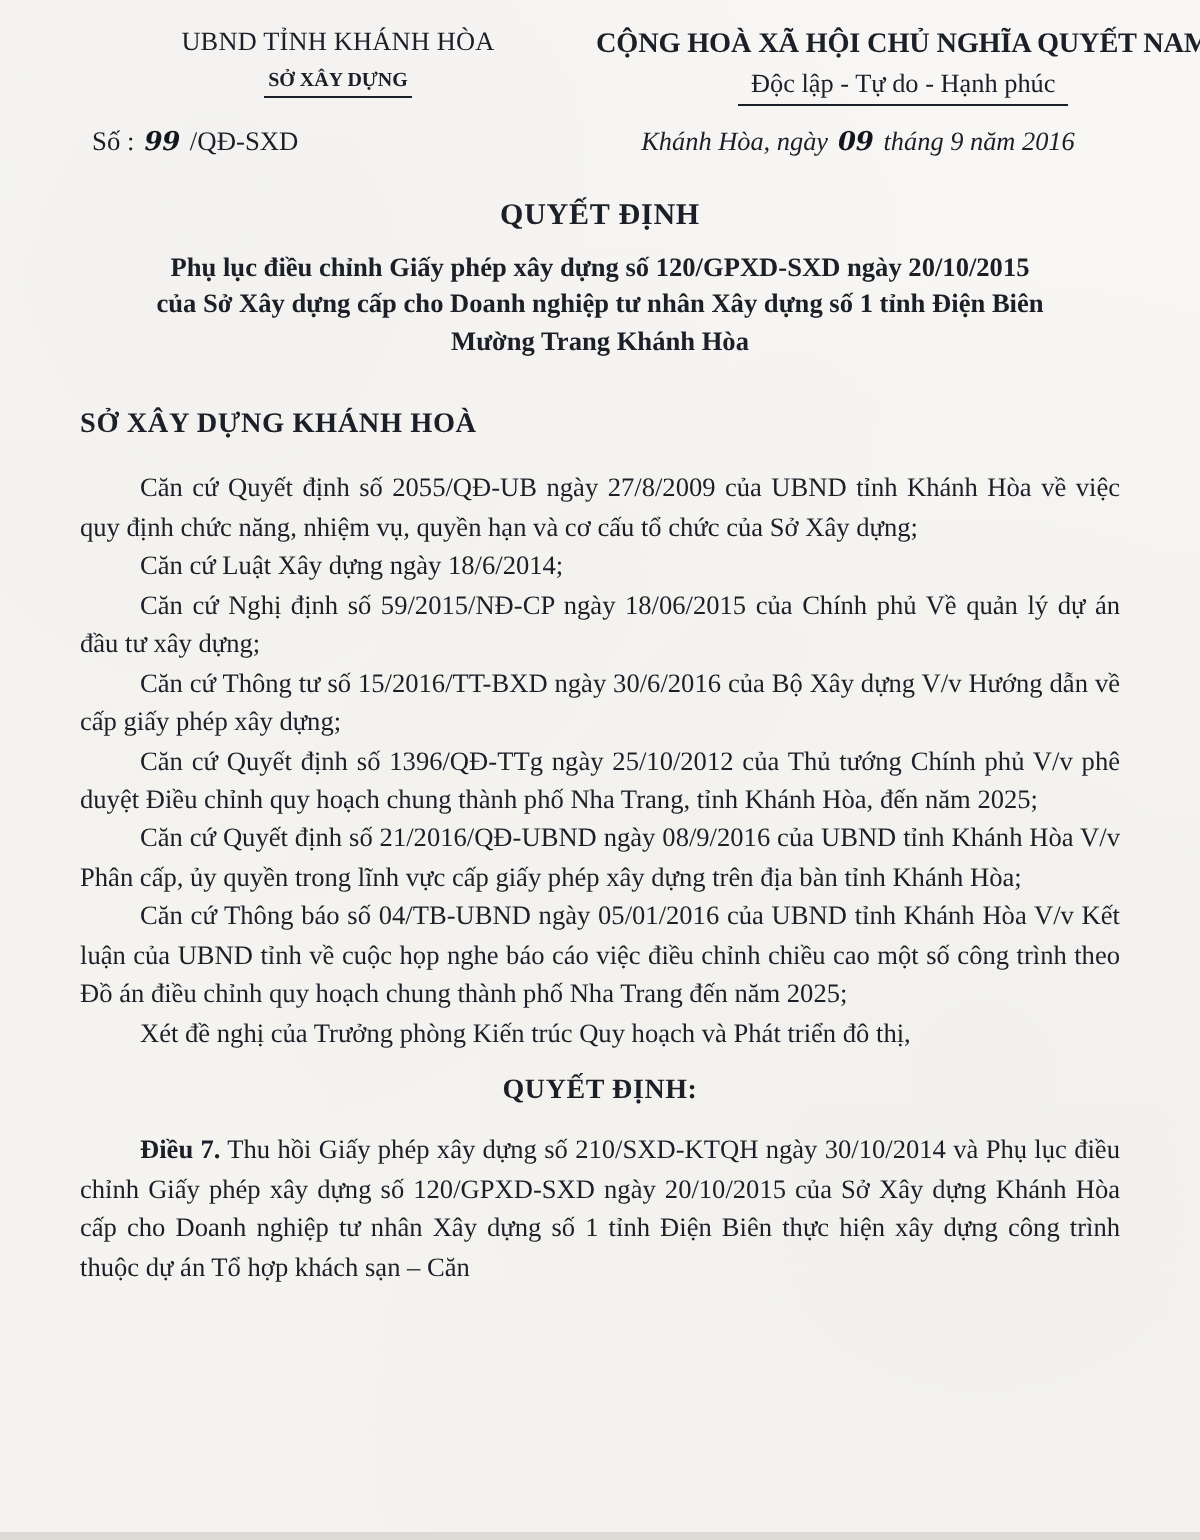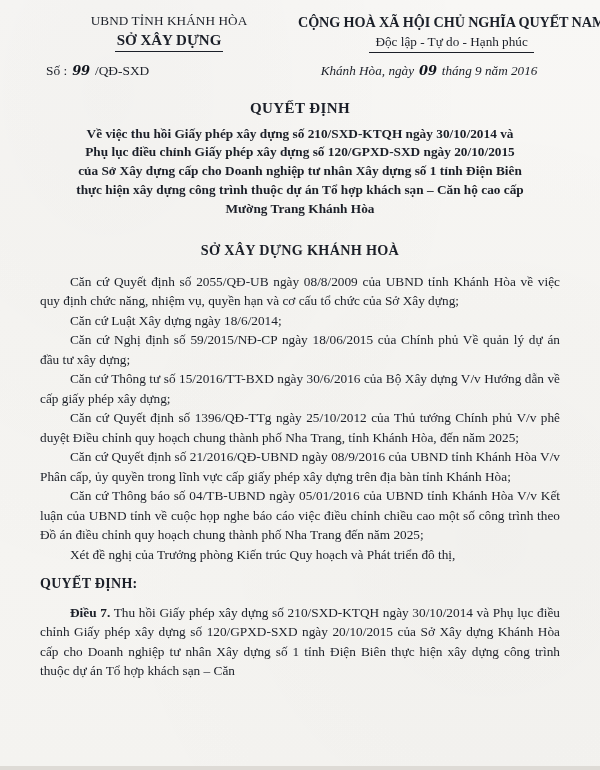--- a/index.html
+++ b/index.html
@@ -46,21 +46,21 @@
     text-align: center;
   }
   .org-line {
     font-size: 13.2px;
     letter-spacing: .1px;
     line-height: 1.28;
     white-space: nowrap;
   }
   .dept {
     font-weight: bold;
-    font-size: 15px;
+    font-size: 10px;
     display: inline-block;
     border-bottom: 1.4px solid #1b1f28;
     padding: 0 2px 1px 2px;
     line-height: 1.3;
     margin-top: 1px;
   }
   .nation {
     font-weight: bold;
     font-size: 14.2px;
     letter-spacing: -0.1px;
@@ -120,42 +120,41 @@
     margin-top: 8px;
     text-align: center;
     font-weight: bold;
     font-size: 13.3px;
     line-height: 1.42;
     padding: 0 4px;
   }
   .title-sub div { white-space: nowrap; }
 
   .issuer {
-    text-align: center;
     font-weight: bold;
     font-size: 14.2px;
     letter-spacing: .3px;
     margin-top: 23px;
   }
 
   
   .body {
     margin-top: 13px;
     font-size: 13.3px;
     line-height: 1.465;
     text-align: justify;
     text-justify: inter-word;
   }
   .body p {
     margin: 0;
     text-indent: 30px;
   }
 
   .decide {
-    text-align: left;
+    text-align: center;
     font-weight: bold;
     font-size: 14px;
     letter-spacing: .3px;
     margin-top: 12px;
   }
   .article {
     margin-top: 11px;
     font-size: 13.3px;
     line-height: 1.465;
     text-align: justify;
@@ -195,31 +194,29 @@
       <span>Số :</span><span class="ink">99</span><span>/QĐ-SXD</span>
     </div>
     <div class="dateline">
       <span>Khánh Hòa, ngày</span><span class="ink">09</span><span>tháng 9  năm 2016</span>
     </div>
   </div>
 
   <div class="title-main">QUYẾT ĐỊNH</div>
 
   <div class="title-sub">
-    <div>Về việc thu hồi Giấy phép xây dựng số 210/SXD-KTQH ngày 30/10/2014 và</div>
     <div>Phụ lục điều chỉnh Giấy phép xây dựng số 120/GPXD-SXD ngày 20/10/2015</div>
     <div>của Sở Xây dựng cấp cho Doanh nghiệp tư nhân Xây dựng số 1 tỉnh Điện Biên</div>
-    <div>thực hiện xây dựng công trình thuộc dự án Tổ hợp khách sạn – Căn hộ cao cấp</div>
     <div>Mường Trang Khánh Hòa</div>
   </div>
 
   <div class="issuer">SỞ XÂY DỰNG KHÁNH HOÀ</div>
 
   <div class="body">
-    <p>Căn cứ Quyết định số 2055/QĐ-UB ngày 08/8/2009 của UBND tỉnh Khánh Hòa về việc quy định chức năng, nhiệm vụ, quyền hạn và cơ cấu tổ chức của Sở Xây dựng;</p>
+    <p>Căn cứ Quyết định số 2055/QĐ-UB ngày 27/8/2009 của UBND tỉnh Khánh Hòa về việc quy định chức năng, nhiệm vụ, quyền hạn và cơ cấu tổ chức của Sở Xây dựng;</p>
     <p>Căn cứ Luật Xây dựng ngày 18/6/2014;</p>
     <p>Căn cứ Nghị định số 59/2015/NĐ-CP ngày 18/06/2015 của Chính phủ Về quản lý dự án đầu tư xây dựng;</p>
     <p>Căn cứ Thông tư số 15/2016/TT-BXD ngày 30/6/2016 của Bộ Xây dựng V/v Hướng dẫn về cấp giấy phép xây dựng;</p>
     <p>Căn cứ Quyết định số 1396/QĐ-TTg ngày 25/10/2012 của Thủ tướng Chính phủ V/v phê duyệt Điều chỉnh quy hoạch chung thành phố Nha Trang, tỉnh Khánh Hòa, đến năm 2025;</p>
     <p>Căn cứ Quyết định số 21/2016/QĐ-UBND ngày 08/9/2016 của UBND tỉnh Khánh Hòa V/v Phân cấp, ủy quyền trong lĩnh vực cấp giấy phép xây dựng trên địa bàn tỉnh Khánh Hòa;</p>
     <p>Căn cứ Thông báo số 04/TB-UBND ngày 05/01/2016 của UBND tỉnh Khánh Hòa V/v Kết luận của UBND tỉnh về cuộc họp nghe báo cáo việc điều chỉnh chiều cao một số công trình theo Đồ án điều chỉnh quy hoạch chung thành phố Nha Trang đến năm 2025;</p>
     <p>Xét đề nghị của Trưởng phòng Kiến trúc Quy hoạch và Phát triển đô thị,</p>
   </div>
 
   <div class="decide">QUYẾT ĐỊNH:</div>

